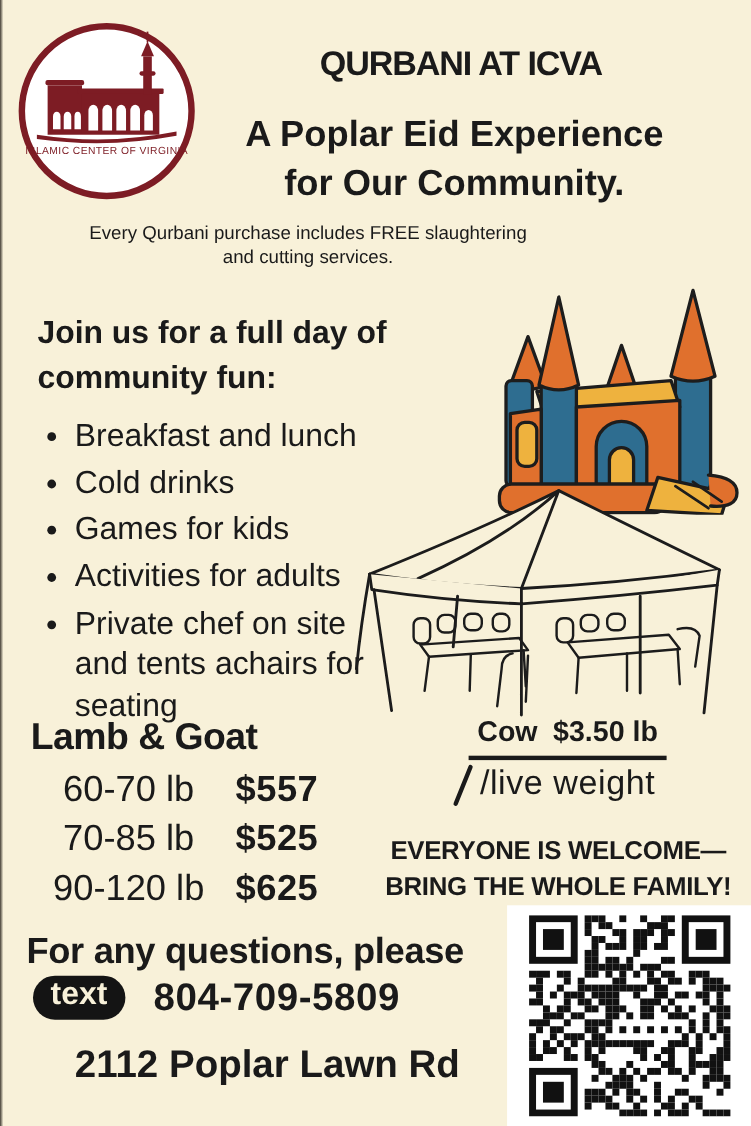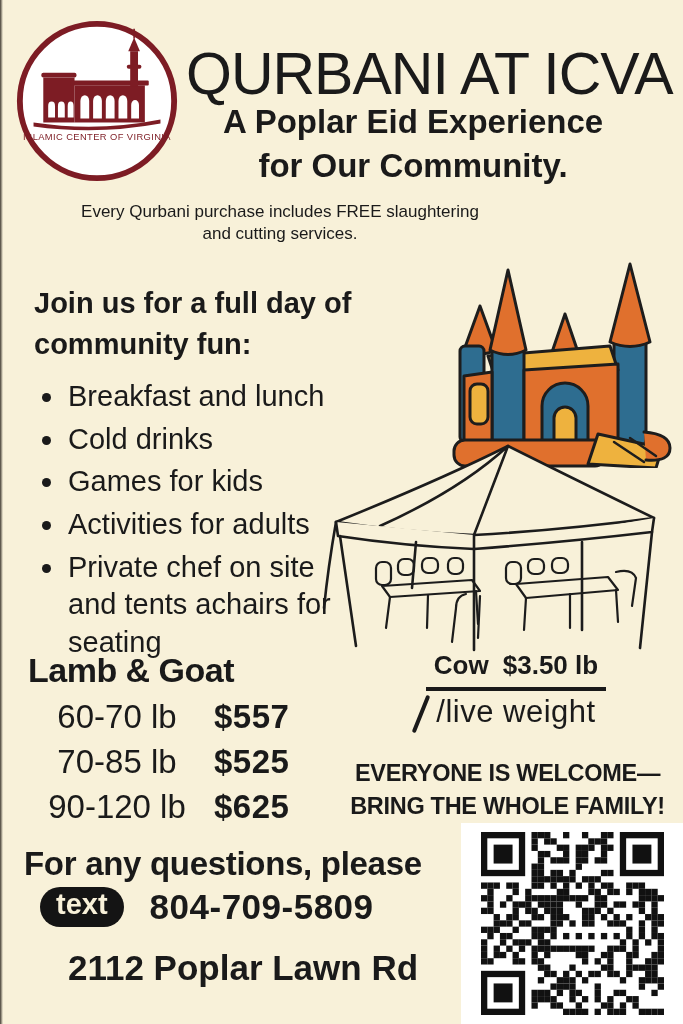--- a/index.html
+++ b/index.html
@@ -9,21 +9,21 @@
   *{margin:0;padding:0;box-sizing:border-box;}
   html,body{background:#dddddd;}
   body{font-family:"Liberation Sans","DejaVu Sans",sans-serif;color:var(--ink);}
   .page{position:relative;width:683px;height:1024px;background:var(--cream);overflow:hidden;margin:0 auto;}
   .edge-left{position:absolute;left:0;top:0;width:3px;height:100%;
     background:linear-gradient(to right,rgba(20,15,10,.8),rgba(20,15,10,0));}
   .abs{position:absolute;}
 
   
   .logo{left:14px;top:18px;width:166px;height:166px;}
-  .title{left:186px;top:40px;width:466px;text-align:center;font-size:59px;font-weight:400;
+  .title{left:186px;top:40px;width:466px;text-align:center;font-size:31px;font-weight:700;
     letter-spacing:-1px;white-space:nowrap;}
   .subtitle{left:176px;top:100px;width:474px;text-align:center;font-size:33px;font-weight:700;
     line-height:1.33;}
   .tagline{left:0;top:201px;width:560px;text-align:center;font-size:17px;line-height:1.3;}
 
   
   .join-heading{left:34px;top:283px;font-size:29px;font-weight:700;line-height:1.4;}
   .bullets{left:66px;top:378px;width:300px;list-style:disc outside;font-size:29px;line-height:1.3;}
   .bullets li{margin-bottom:5px;padding-left:2px;}
 
@@ -41,21 +41,21 @@
   .cow-head .cow-label{margin-right:14px;}
   .cow-unit{display:block;font-size:31px;margin-top:3px;letter-spacing:0.5px;}
   .cow-slash{position:absolute;left:26px;top:44px;width:4px;height:40px;background:var(--ink);
     transform:rotate(22deg);border-radius:2px;}
 
   .welcome{left:332px;top:757px;width:351px;text-align:center;font-size:23.5px;font-weight:700;
     line-height:1.4;letter-spacing:-0.3px;}
 
   
   .questions{left:24px;top:845px;font-size:33px;font-weight:700;letter-spacing:-0.3px;text-align:center;}
-  .contact-row{left:40px;top:887px;display:flex;align-items:center;}
+  .contact-row{left:30px;top:887px;display:flex;align-items:center;}
   .text-pill{background:#141414;color:var(--cream);font-size:29px;font-weight:700;
     padding:2px 16px 6px 16px;border-radius:24px;line-height:1.1;}
   .phone{font-size:35px;font-weight:700;margin-left:26px;letter-spacing:0.5px;}
   .address{left:20px;top:948px;width:446px;text-align:center;font-size:35px;font-weight:700;}
 
   
   .bounce{left:448px;top:256px;width:228px;height:212px;}
   .tent{left:320px;top:438px;width:356px;height:218px;}
 
   

